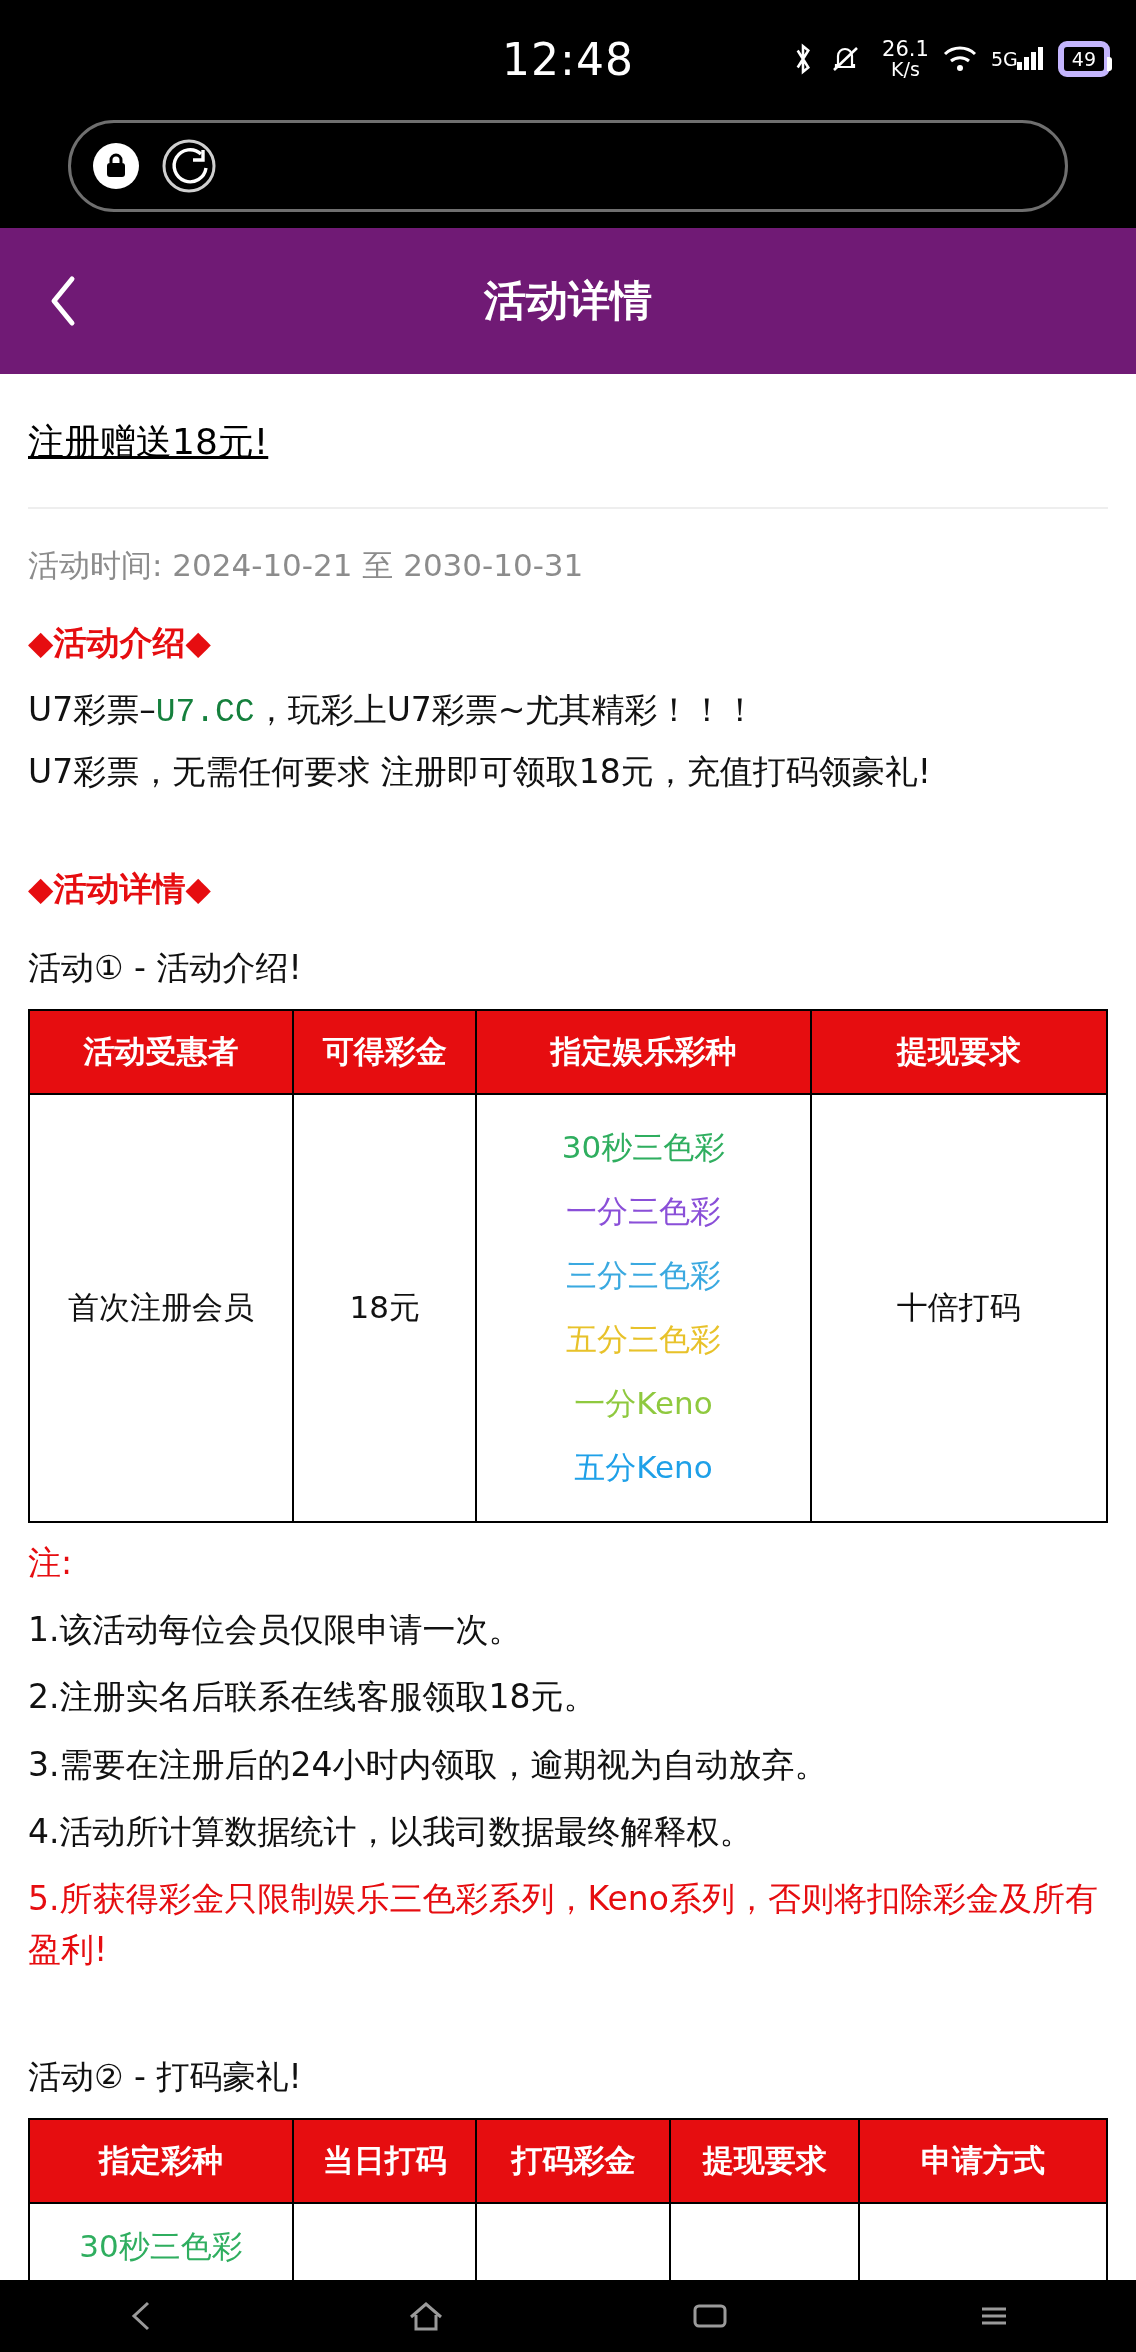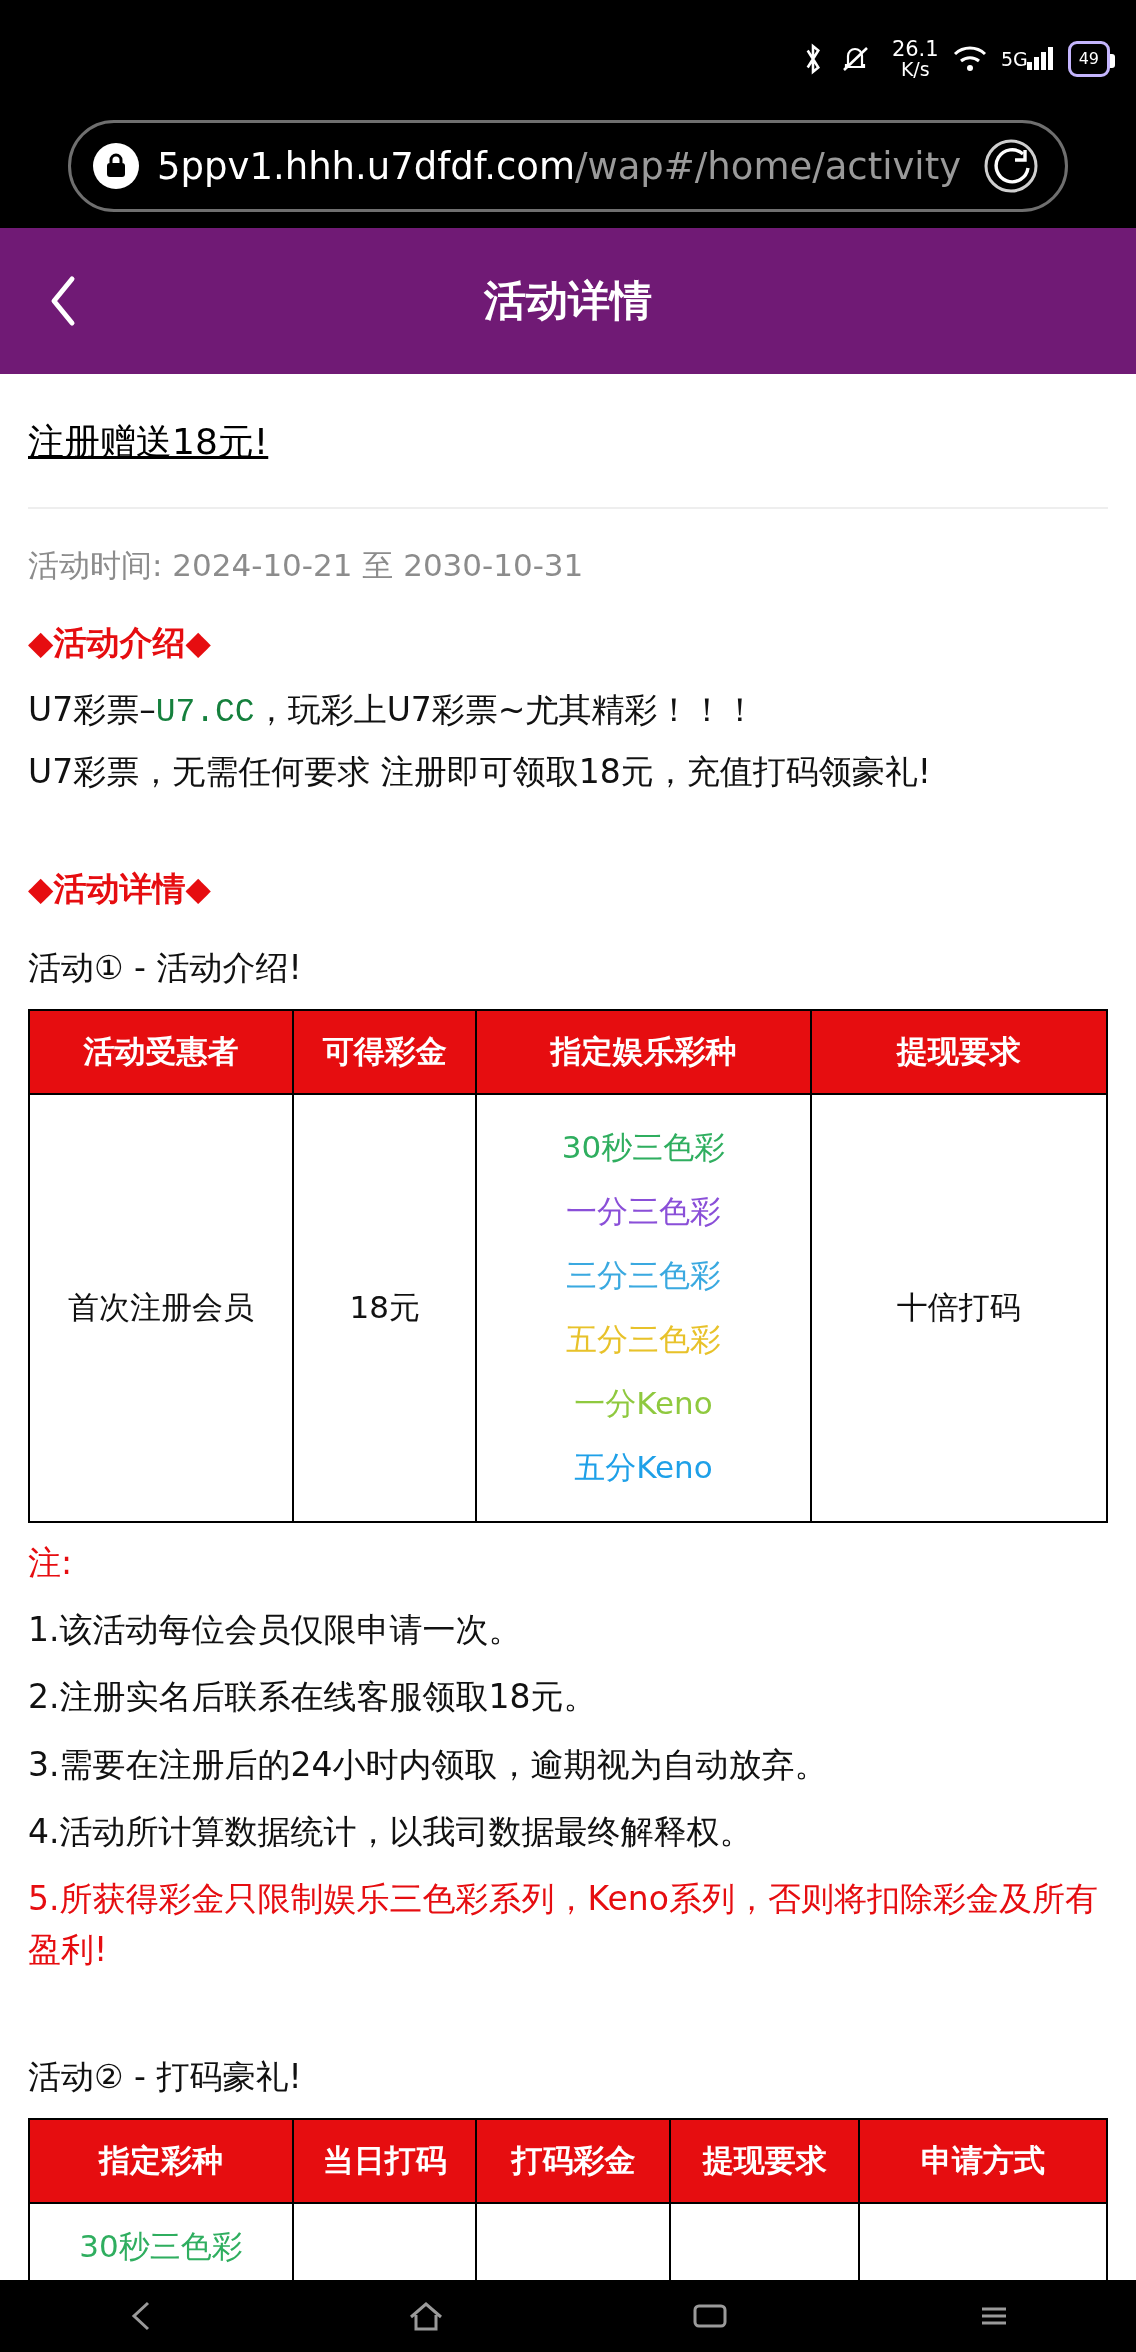--- a/index.html
+++ b/index.html
@@ -49,24 +49,24 @@
     align-items: center;
     line-height: 1.05;
     font-size: 20px;
     margin-left: 8px;
   }
   .kbs .n { font-size: 21px; }
   .kbs .u { font-size: 19px; }
   .batt {
     display: inline-flex;
     align-items: center;
-    border: 3px solid #c4b5fd;
+    border: 6px solid #c4b5fd;
     border-radius: 9px;
     padding: 2px 8px 2px 8px;
-    font-size: 16px;
+    font-size: 19px;
     position: relative;
     height: 36px;
   }
   .batt::after {
     content: "";
     position: absolute;
     right: -8px;
     top: 10px;
     width: 5px;
     height: 14px;
@@ -233,20 +233,21 @@
     justify-content: space-around;
   }
   .navbar .ni { width: 90px; height: 52px; display:flex; align-items:center; justify-content:center; }
 </style>
 </head>
 <body>
 
 <div class="phone">
 
   <div class="statusbar">
+    <div class="status-time">12:48</div>
     <div class="status-icons">
       <span class="si">
         <svg width="26" height="34" viewBox="0 0 24 32">
             <path d="M7 8 L17 24 L12 28 L12 4 L17 8 L7 24" fill="none" stroke="#fff" stroke-width="2.4"></path>
           </svg>
       </span>
       <span class="si">
         <svg width="32" height="34" viewBox="0 0 32 32">
           <path d="M9 22 V13 a7 7 0 0 1 14 0 v9 h2 v2 H7 v-2 z" fill="none" stroke="#fff" stroke-width="2.2"></path>
           <line x1="5" y1="27" x2="28" y2="5" stroke="#fff" stroke-width="2.6"></line>
@@ -278,23 +279,20 @@
     </div>
   </div>
 
   <div class="urlbar-wrap">
     <div class="urlbar">
       <span class="lock">
         <svg width="24" height="28" viewBox="0 0 24 28">
           <rect x="3" y="11" width="18" height="14" rx="3" fill="#000"></rect>
           <path d="M7 11 V8 a5 5 0 0 1 10 0 v3" fill="none" stroke="#000" stroke-width="3"></path>
         </svg>
-      </span>
-      <span class="url-text">
-        <span class="host">5ppv1.hhh.u7dfdf.com</span><span class="path">/wap#/home/activity</span>
       </span>
       <span class="reload">
         <svg width="56" height="56" viewBox="0 0 56 56">
           <circle cx="28" cy="28" r="25" fill="none" stroke="#cfcfcf" stroke-width="3"></circle>
           <path d="M40 16 a16 16 0 1 0 5 14" fill="none" stroke="#fff" stroke-width="3.4"></path>
           <path d="M42 12 l0 10 l-10 0" fill="none" stroke="#fff" stroke-width="3.4"></path>
         </svg>
       </span>
     </div>
   </div>

